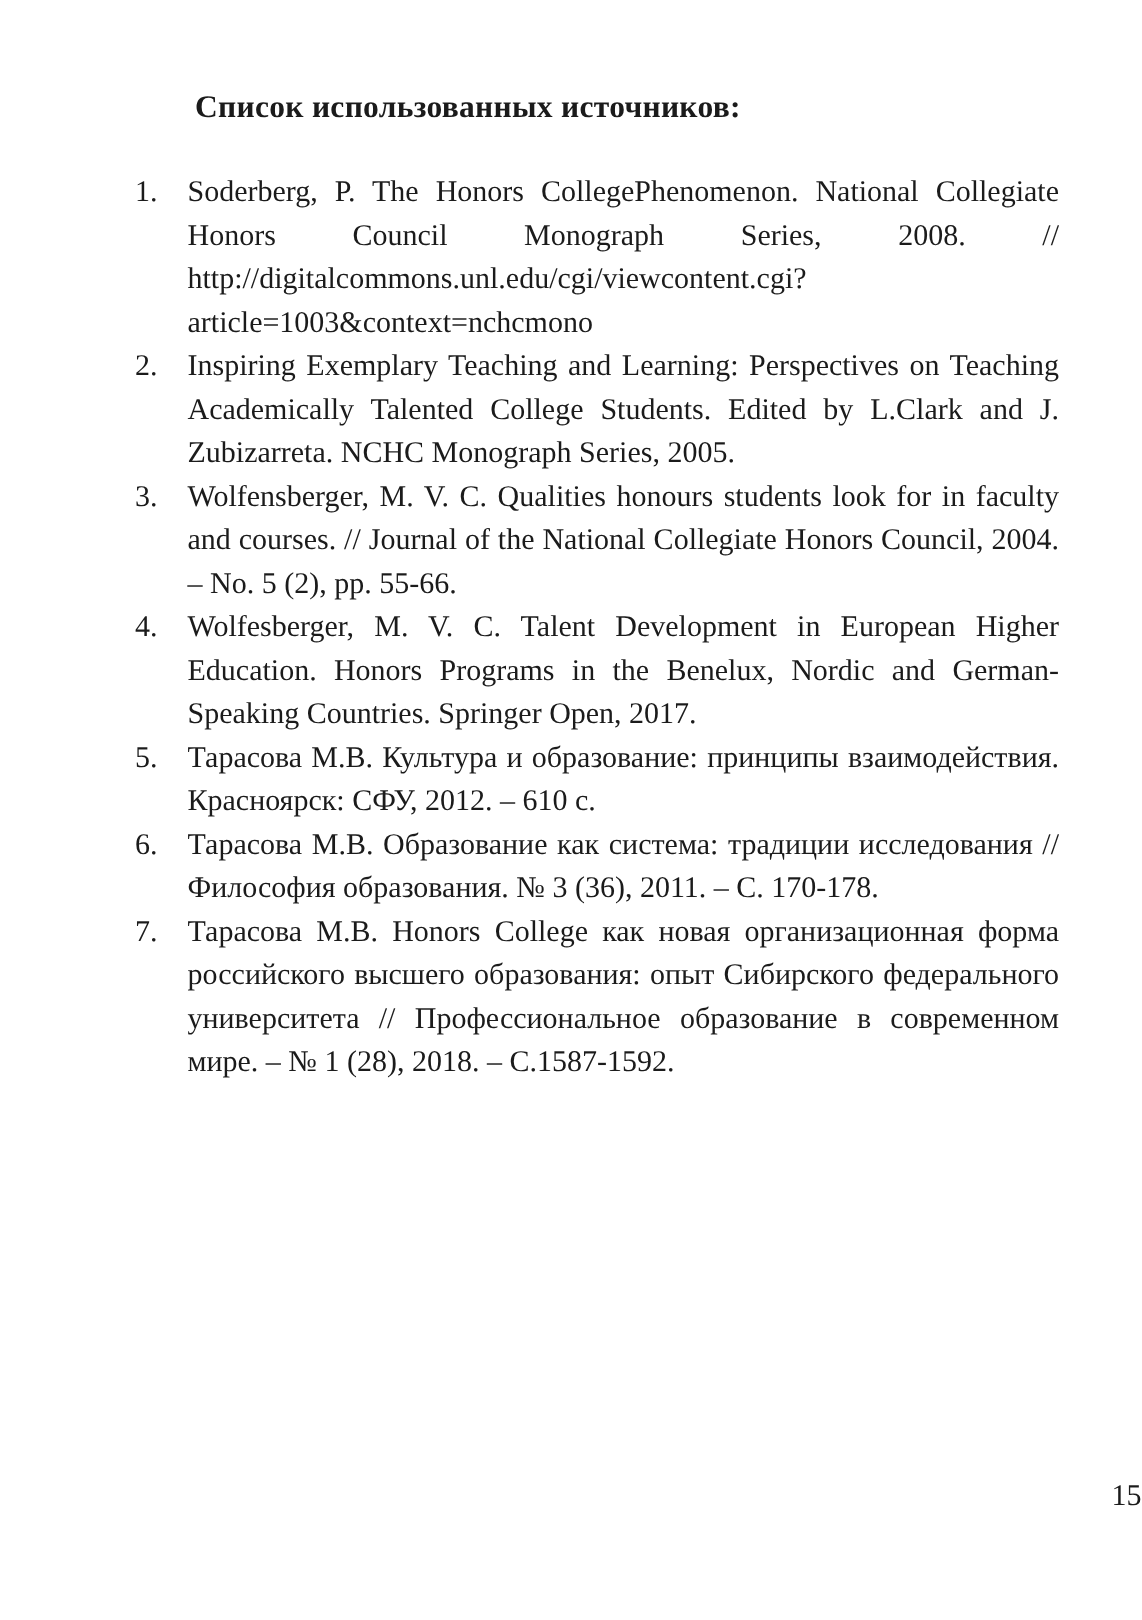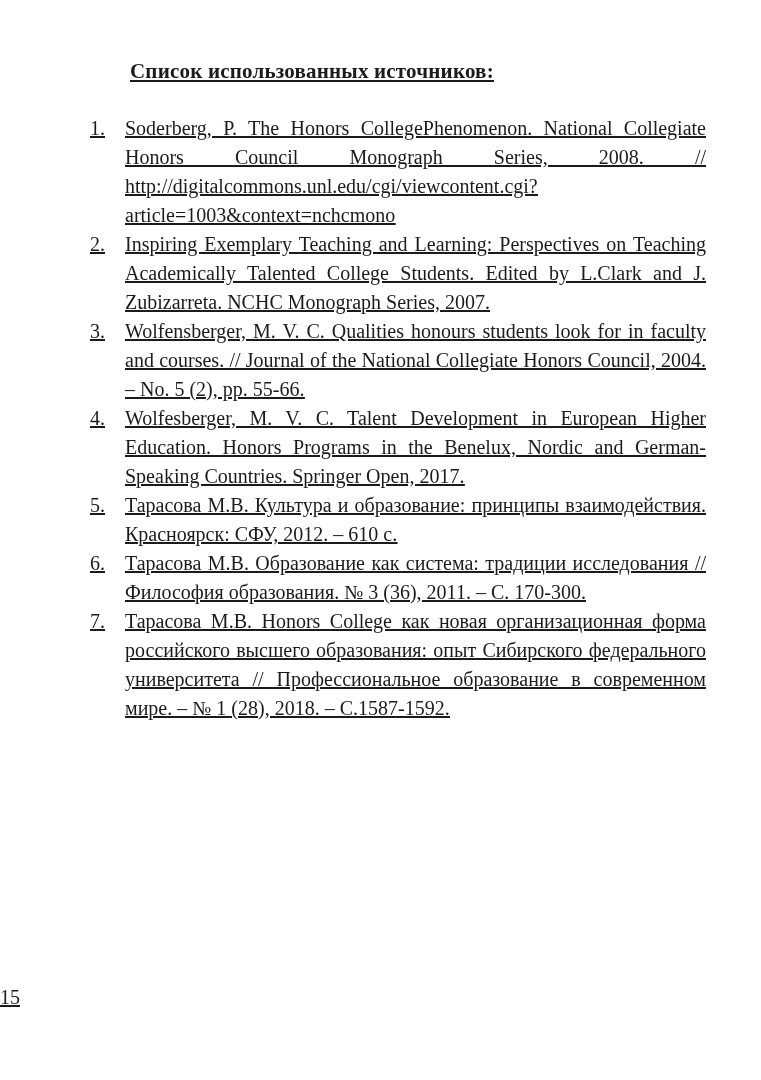--- a/index.html
+++ b/index.html
@@ -1,15 +1,15 @@
 <!DOCTYPE html>
 <html><head>
 <meta charset="utf-8">
 <style>
-  * { margin: 0; padding: 0; box-sizing: border-box; text-decoration: underline; }
+  * { margin: 0; padding: 0; box-sizing: border-box; }
   html, body {
     background: #ffffff;
   }
   .page {
     position: relative;
     width: 761px;
     height: 1080px;
     background: #ffffff;
     font-family: "Liberation Serif", "DejaVu Serif", serif;
     color: #1b1b1b;
@@ -47,56 +47,56 @@
     width: 581px;
     text-align: justify;
     text-align-last: left;
     overflow-wrap: break-word;
   }
   .page-number {
     position: absolute;
     top: 984px;
     left: 0;
     width: 100%;
-    text-align: left;
+    text-align: right;
     font-size: 20px;
     line-height: 26px;
   }
 </style>
 </head>
 <body>
 
 <div class="page">
   <div class="content">
     <h1 class="doc-title">Список использованных источников:</h1>
 
     <ol class="ref-list">
       <li class="ref-item">
         <span class="ref-num">1.</span>
         <span class="ref-text">Soderberg, P. The Honors CollegePhenomenon. National Collegiate Honors Council Monograph Series, 2008. // http://digitalcommons.unl.edu/cgi/viewcontent.cgi?article=1003&amp;context=nchcmono</span>
       </li>
       <li class="ref-item">
         <span class="ref-num">2.</span>
-        <span class="ref-text">Inspiring Exemplary Teaching and Learning: Perspectives on Teaching Academically Talented College Students. Edited by L.Clark and J. Zubizarreta. NCHC Monograph Series, 2007.</span>
+        <span class="ref-text">Inspiring Exemplary Teaching and Learning: Perspectives on Teaching Academically Talented College Students. Edited by L.Clark and J. Zubizarreta. NCHC Monograph Series, 2005.</span>
       </li>
       <li class="ref-item">
         <span class="ref-num">3.</span>
         <span class="ref-text">Wolfensberger, M. V. C. Qualities honours students look for in faculty and courses. // Journal of the National Collegiate Honors Council, 2004. – No. 5 (2), pp. 55-66.</span>
       </li>
       <li class="ref-item">
         <span class="ref-num">4.</span>
         <span class="ref-text">Wolfesberger, M. V. C. Talent Development in European Higher Education. Honors Programs in the Benelux, Nordic and German-Speaking Countries. Springer Open, 2017.</span>
       </li>
       <li class="ref-item">
         <span class="ref-num">5.</span>
         <span class="ref-text">Тарасова М.В. Культура и образование: принципы взаимодействия. Красноярск: СФУ, 2012. – 610 с.</span>
       </li>
       <li class="ref-item">
         <span class="ref-num">6.</span>
-        <span class="ref-text">Тарасова М.В. Образование как система: традиции исследования // Философия образования. № 3 (36), 2011. – С. 170-300.</span>
+        <span class="ref-text">Тарасова М.В. Образование как система: традиции исследования // Философия образования. № 3 (36), 2011. – С. 170-178.</span>
       </li>
       <li class="ref-item">
         <span class="ref-num">7.</span>
         <span class="ref-text">Тарасова М.В. Honors College как новая организационная форма российского высшего образования: опыт Сибирского федерального университета // Профессиональное образование в современном мире. – № 1 (28), 2018. – С.1587-1592.</span>
       </li>
     </ol>
   </div>
 
   <div class="page-number">15</div>
 </div>

